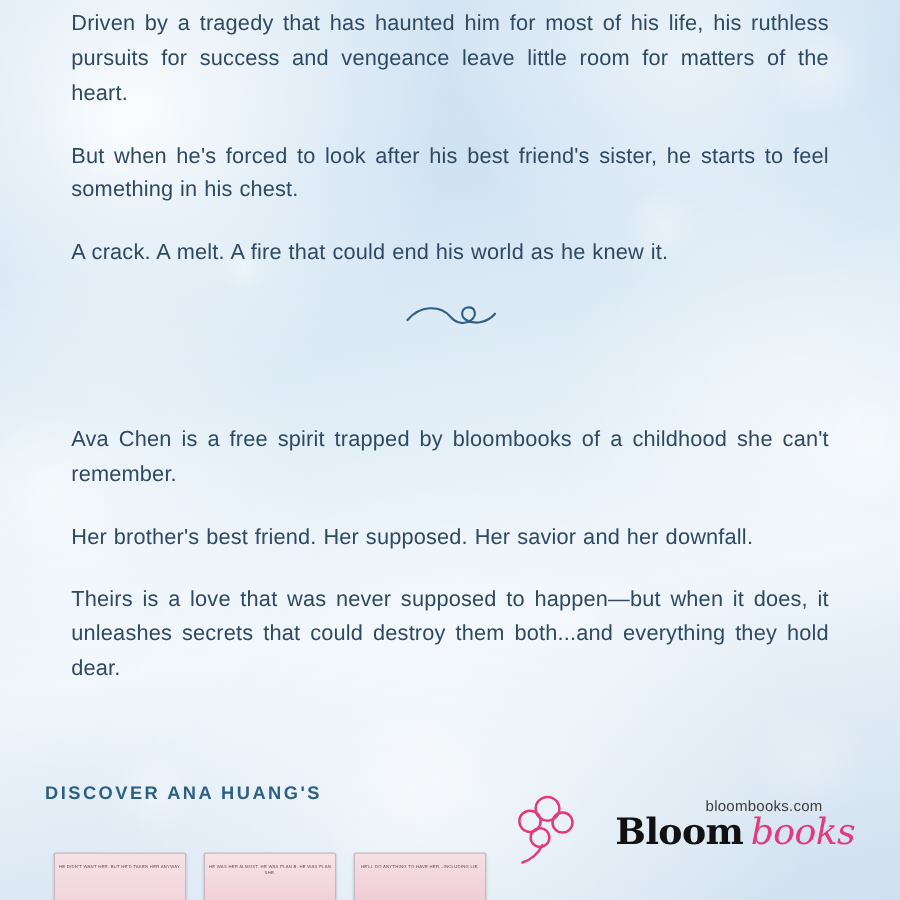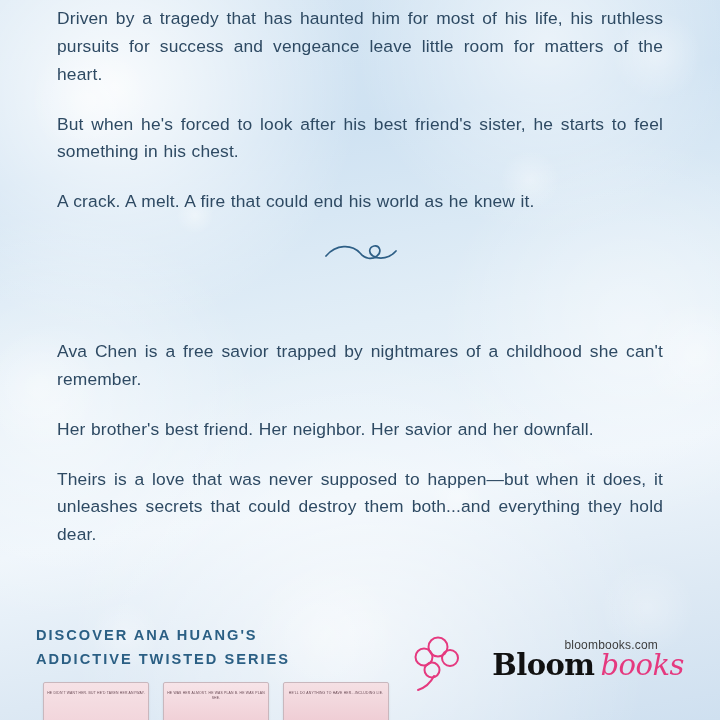--- a/index.html
+++ b/index.html
@@ -183,32 +183,31 @@
       <p class="body">A crack. A melt. A fire that could end his world as he knew it.</p>
     </div>
 
     <div class="divider">
       <svg width="80" height="26" viewBox="0 0 80 26" fill="none">
         <path d="M6 14 C16 2, 32 2, 40 11 C45 17, 52 18, 57 14 C62 10, 60 3, 54 4 C49 5, 48 11, 53 14 C60 18, 70 16, 76 9" stroke="#2e5f86" stroke-width="1.7" stroke-linecap="round" fill="none"></path>
       </svg>
     </div>
 
     <div class="text-block second-group">
-      <p class="body">Ava Chen is a free savior trapped by nightmares of a childhood she can't remember.</p>
-      <p class="body">Her brother's best friend. Her neighbor. Her savior and her downfall.</p>
+      <p class="body">Ava Chen is a free spirit trapped by bloombooks of a childhood she can't remember.</p>
+      <p class="body">Her brother's best friend. Her supposed. Her savior and her downfall.</p>
       <p class="body">Theirs is a love that was never supposed to happen—but when it does, it unleashes secrets that could destroy them both...and everything they hold dear.</p>
     </div>
 
   </div>
 
   <div class="footer">
 
     <div class="discover">
       <div class="discover-line">DISCOVER ANA HUANG'S</div>
-      <div class="discover-line">ADDICTIVE TWISTED SERIES</div>
     </div>
 
     <div class="thumbs">
       <div class="thumb t1">
         <div class="tline">HE DIDN'T WANT HER. BUT HE'D TAKEN HER ANYWAY.</div>
       </div>
       <div class="thumb t2">
         <div class="tline">HE WAS HER ALMOST. HE WAS PLAN B. HE WAS PLAN SHE.</div>
       </div>
       <div class="thumb t3">

